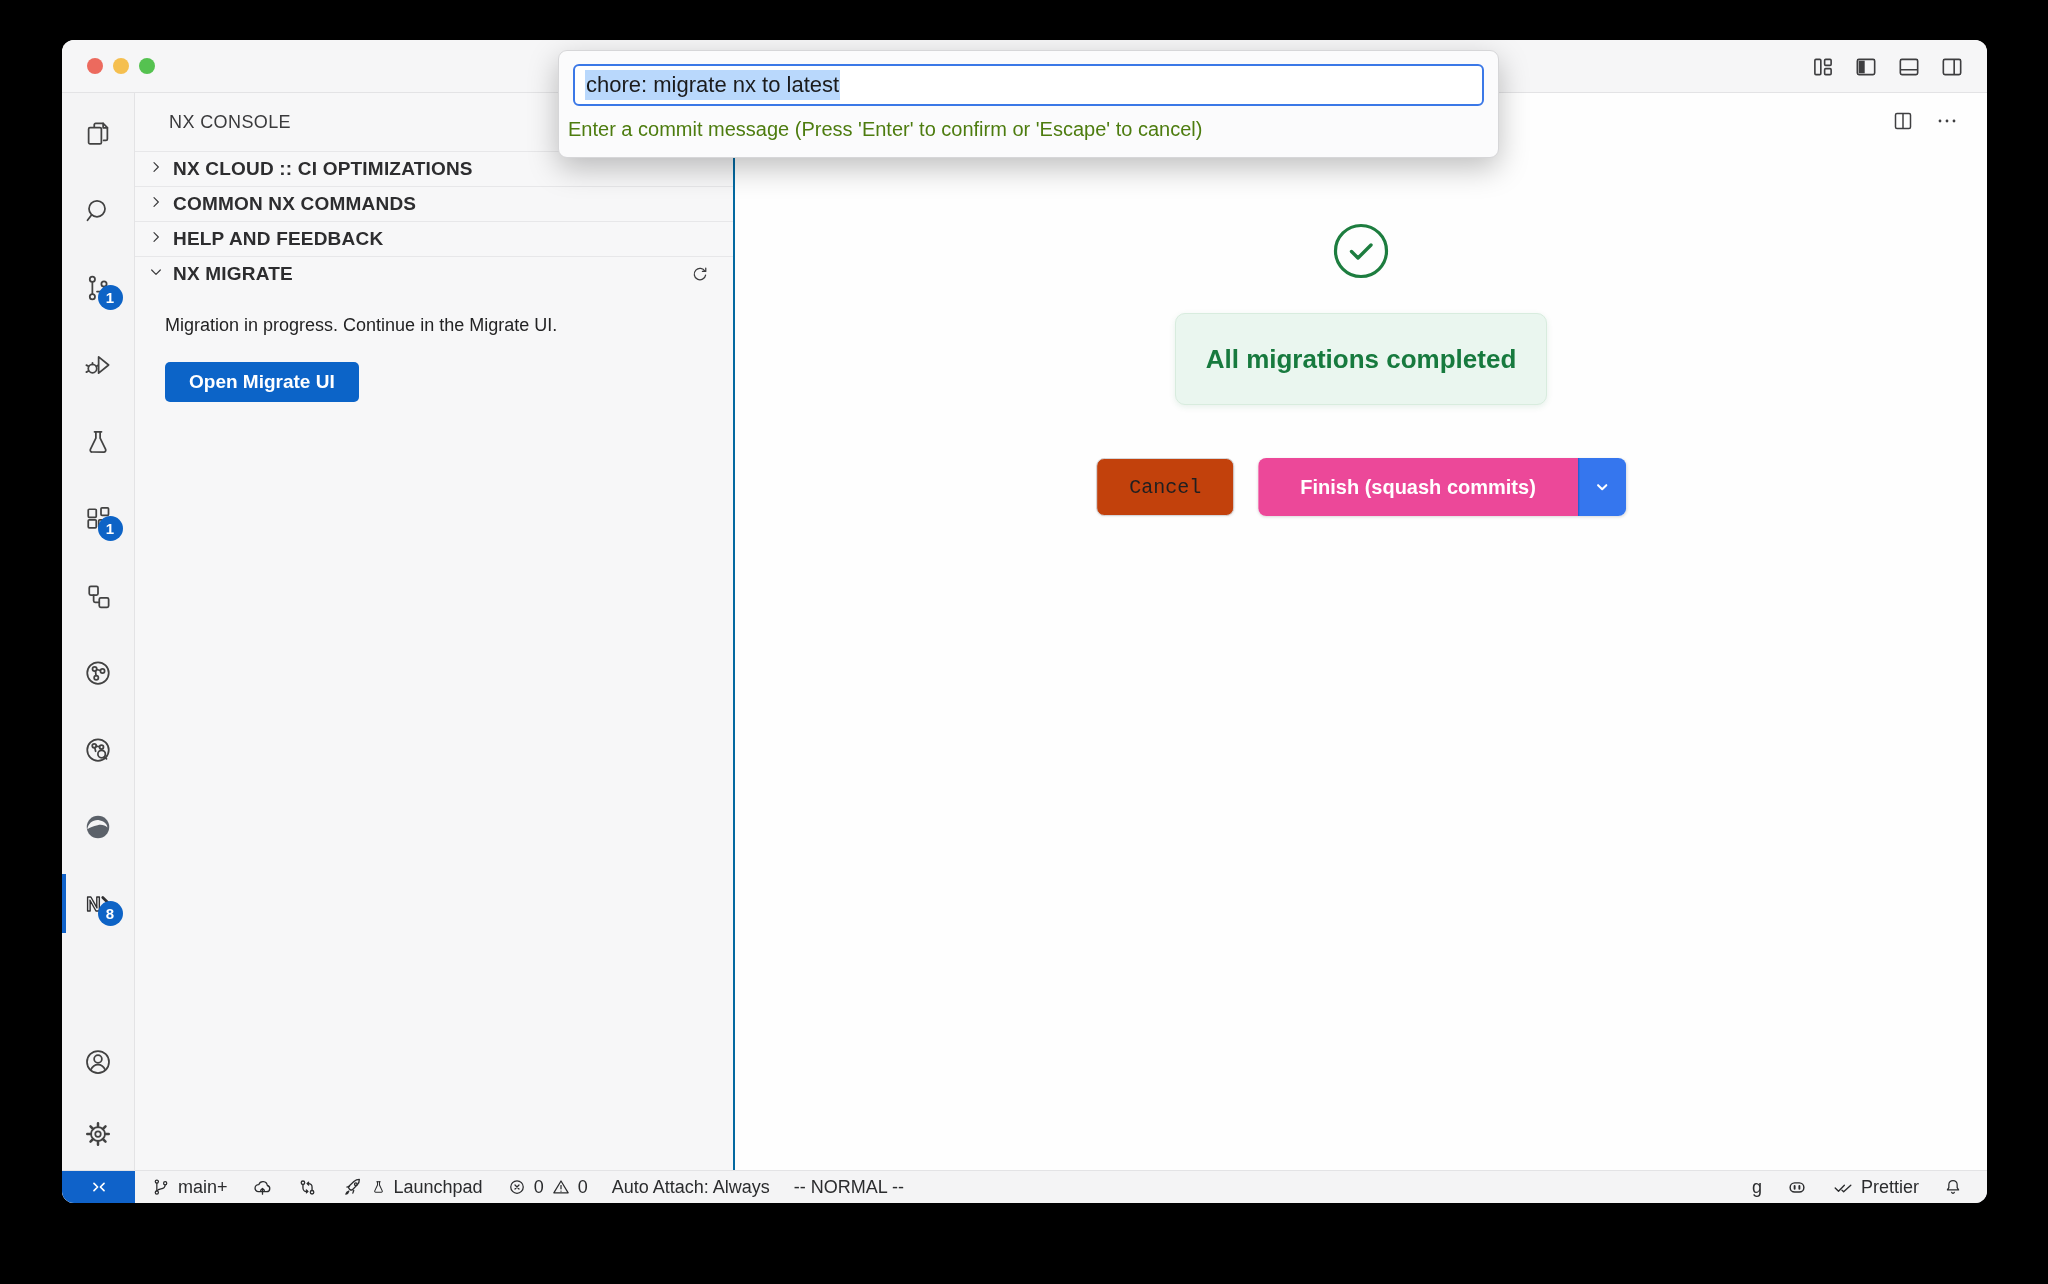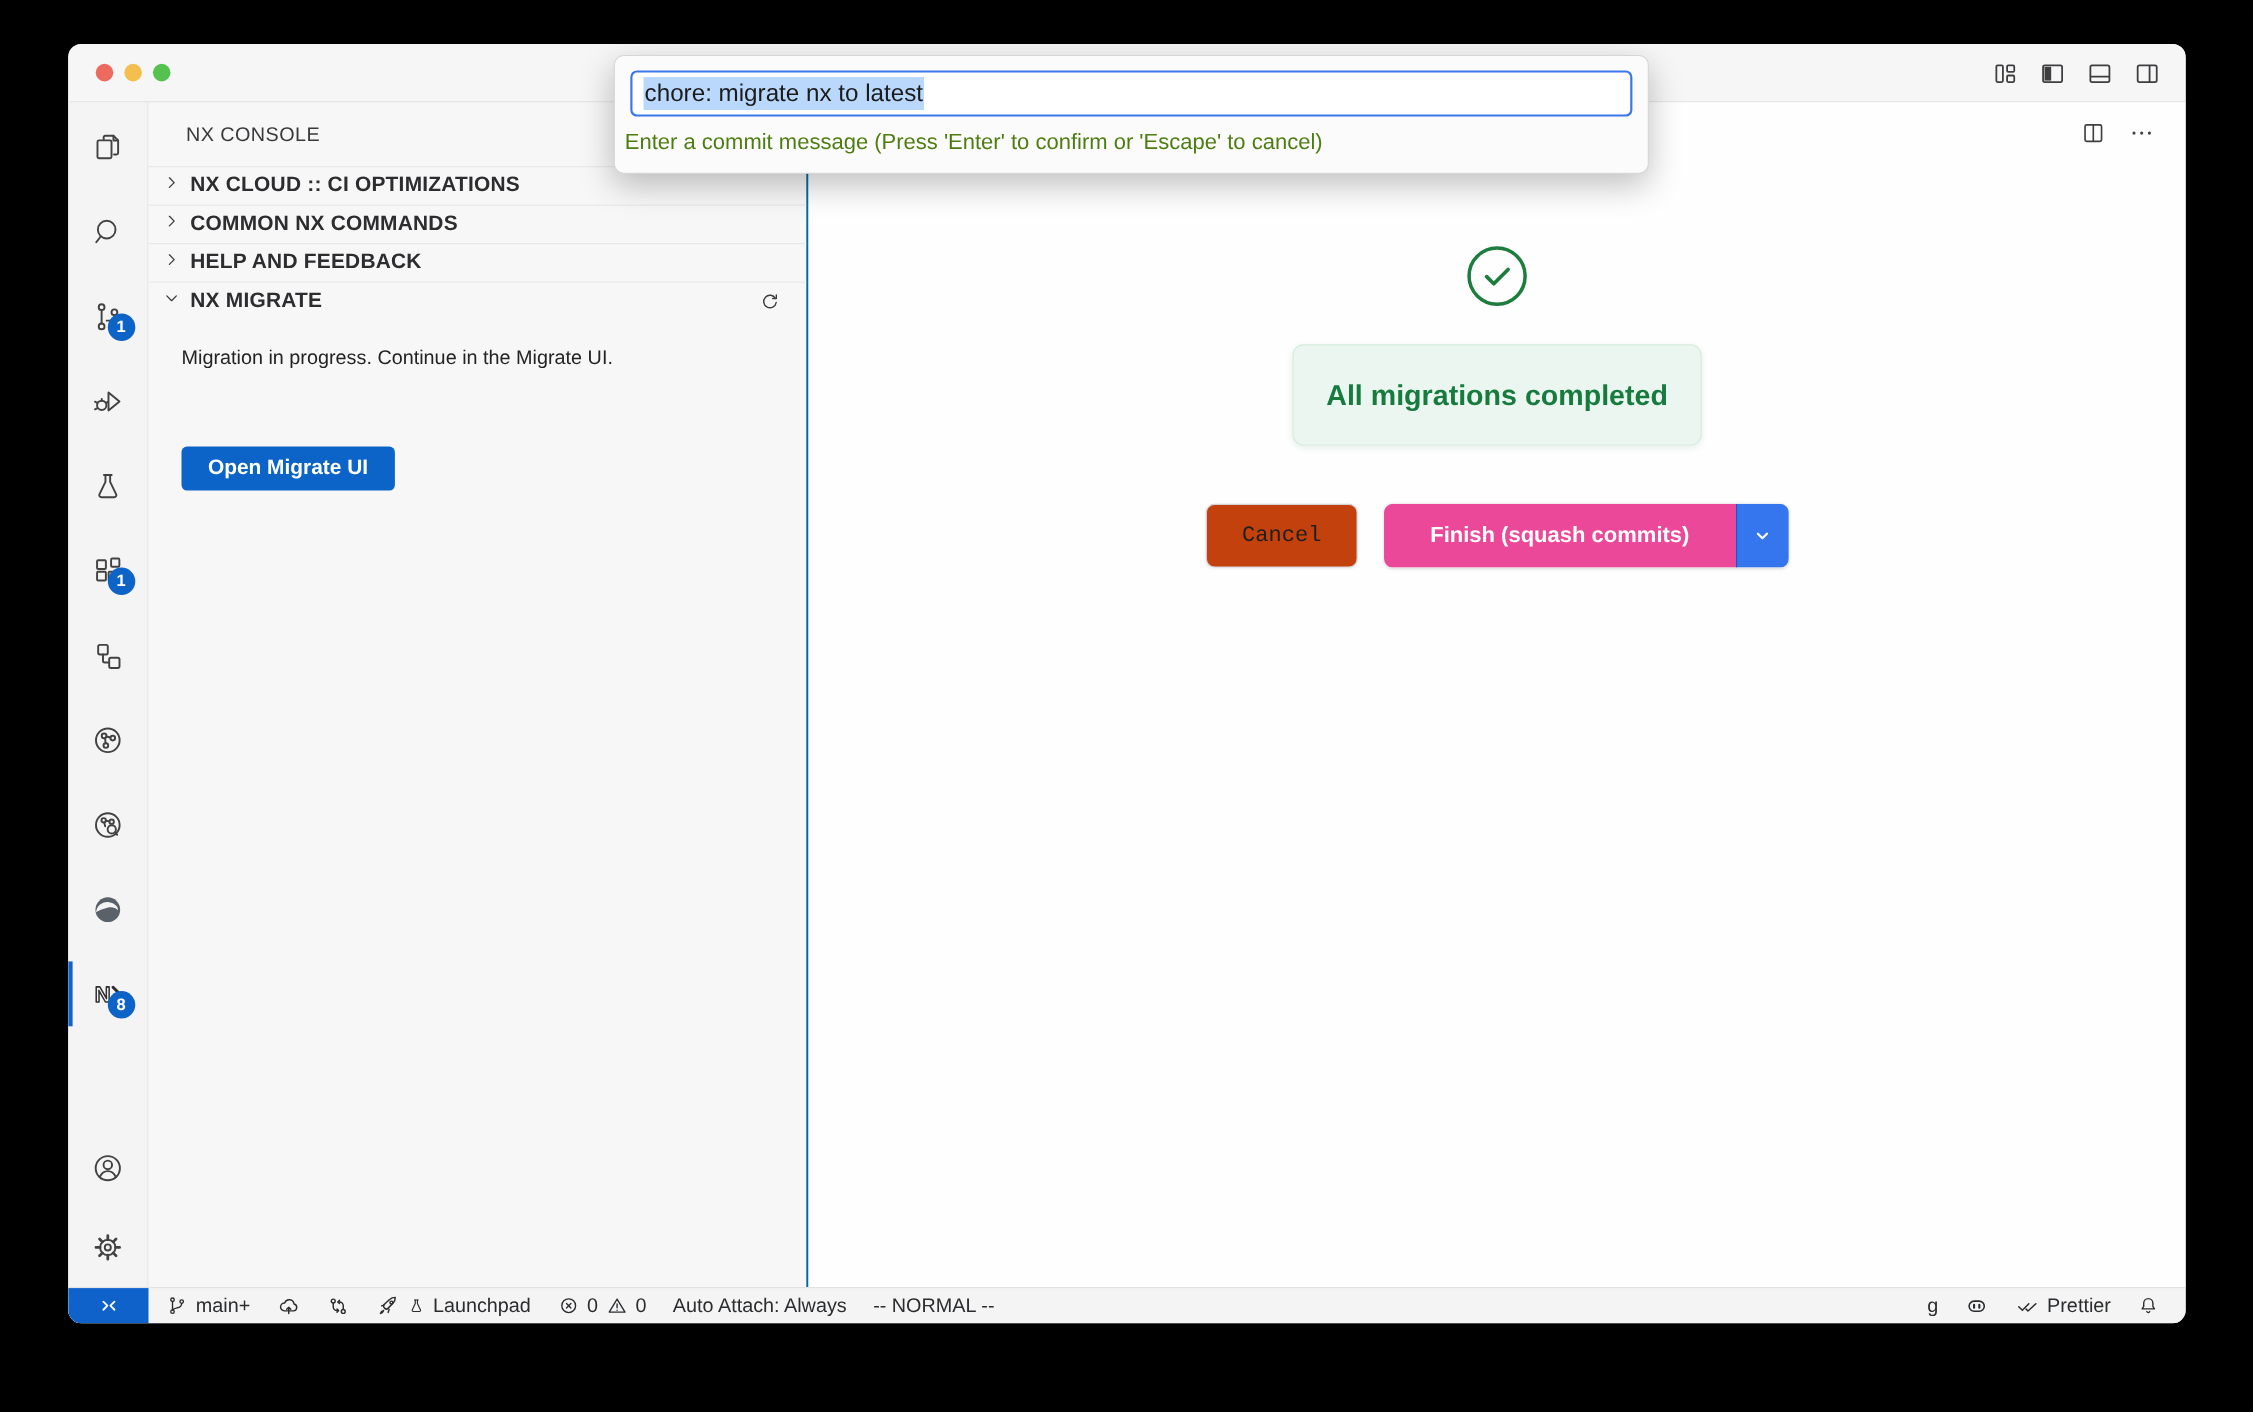--- a/index.html
+++ b/index.html
@@ -67,21 +67,20 @@
   }
   .section-row svg { stroke:#3c3c3e; fill:none; stroke-width:1.8; stroke-linecap:round; stroke-linejoin:round; flex:0 0 auto; }
   .refresh-btn { margin-left:auto; margin-right:24px; display:flex; align-items:center; cursor:pointer; }
   .refresh-btn svg { stroke:#3c3c3e; stroke-width:1.6; }
   .migrate-content { padding:24px 30px 0 30px; }
   .migrate-msg { font-size:18px; color:#232324; margin-bottom:26px; }
   .migrate-btn {
     display:inline-block; background:#0c64c8; color:#fff; font-size:19px; font-weight:600;
     padding:9px 24px; border-radius:5px; border:none; cursor:pointer;
     font-family:"Liberation Sans", sans-serif;
-    margin-top:44px;
   }
 
   
   .editor { flex:1; background:#fefefe; position:relative; }
   .editor-actions { position:absolute; top:16px; right:28px; display:flex; align-items:center; gap:20px; }
   .editor-actions svg { stroke:#3f3f41; fill:none; stroke-width:1.5; }
   .success-circle {
     position:absolute; top:129px; left:50%; transform:translateX(-50%);
     width:58px; height:58px;
   }

